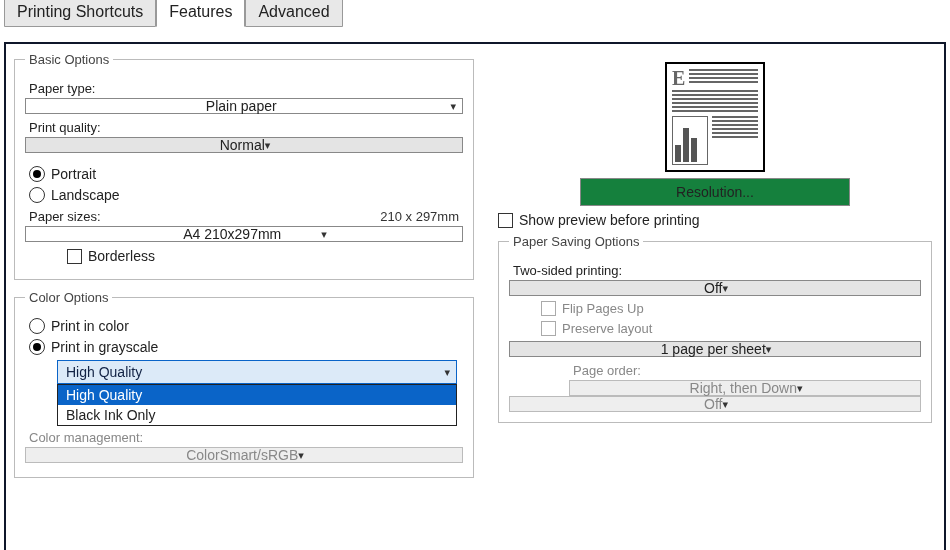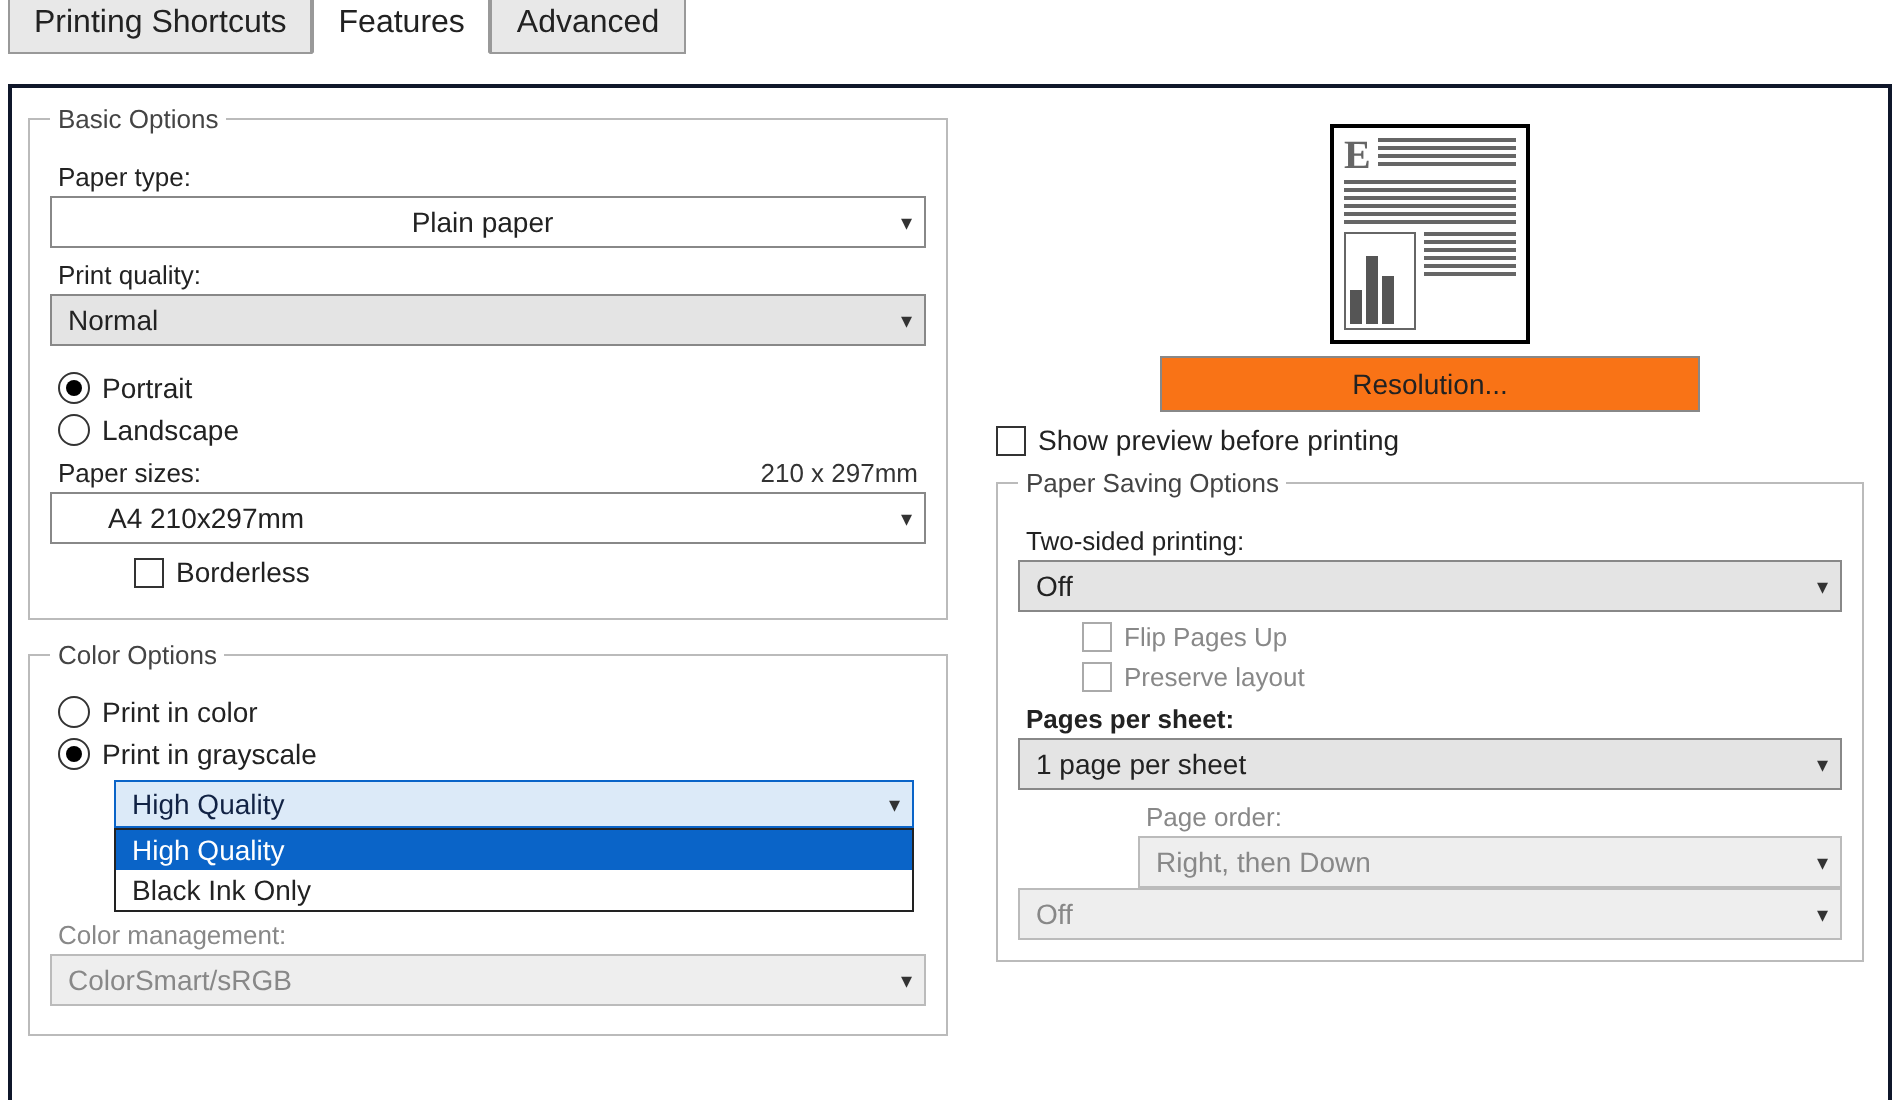--- a/index.html
+++ b/index.html
@@ -62,22 +62,22 @@
     font-size: 13px;
     color: #222;
     margin: 6px 0 2px 4px;
     display: block;
   }
   .lbl.disabled { color: #888; }
 
   .select {
     display: flex;
     align-items: center;
-    justify-content: space-between;
-    height: 26px;
+    justify-content: center;
+    height: 16px;
     border: 1px solid #888;
     background: #fff;
     padding: 0 6px 0 28px;
     font-size: 14px;
     cursor: pointer;
   }
   .select.gray { background: #e4e4e4; padding-left: 8px;}
   .select.centered span:first-child { margin: 0 auto; }
   .select.centered { padding-left:6px;}
   .select.disabled { color:#888; background:#eee; border-color:#bbb;}
@@ -112,21 +112,21 @@
   .checkbox.disabled{ border-color:#aaa;}
   .indent1{ margin-left:42px;}
   .indent2{ margin-left:32px;}
 
   .btn {
     display:inline-block;
     min-width:270px;
     text-align:center;
     padding:5px 0;
     border:1px solid #888;
-    background:#f97316;
+    background:#15803d;
     font-size:14px;
     cursor:pointer;
   }
 
   
   .preview {
     width:100px; height:110px;
     border:2px solid #000;
     margin: 14px auto 24px auto;
     padding:5px;
@@ -305,21 +305,20 @@
 
         <div class="check-row indent2">
           <span class="checkbox disabled"></span>
           <span class="lbl disabled" style="margin:0">Flip Pages Up</span>
         </div>
         <div class="check-row indent2">
           <span class="checkbox disabled"></span>
           <span class="lbl disabled" style="margin:0">Preserve layout</span>
         </div>
 
-        <span class="lbl" style="font-weight:600;">Pages per sheet:</span>
         <div class="select gray">
           <span>1 page per sheet</span>
           <span class="chev">▾</span>
         </div>
 
         <span class="lbl disabled" style="margin-left:64px;">Page order:</span>
         <div class="select gray disabled" style="margin-left:60px;">
           <span>Right, then Down</span>
           <span class="chev">▾</span>
         </div>

